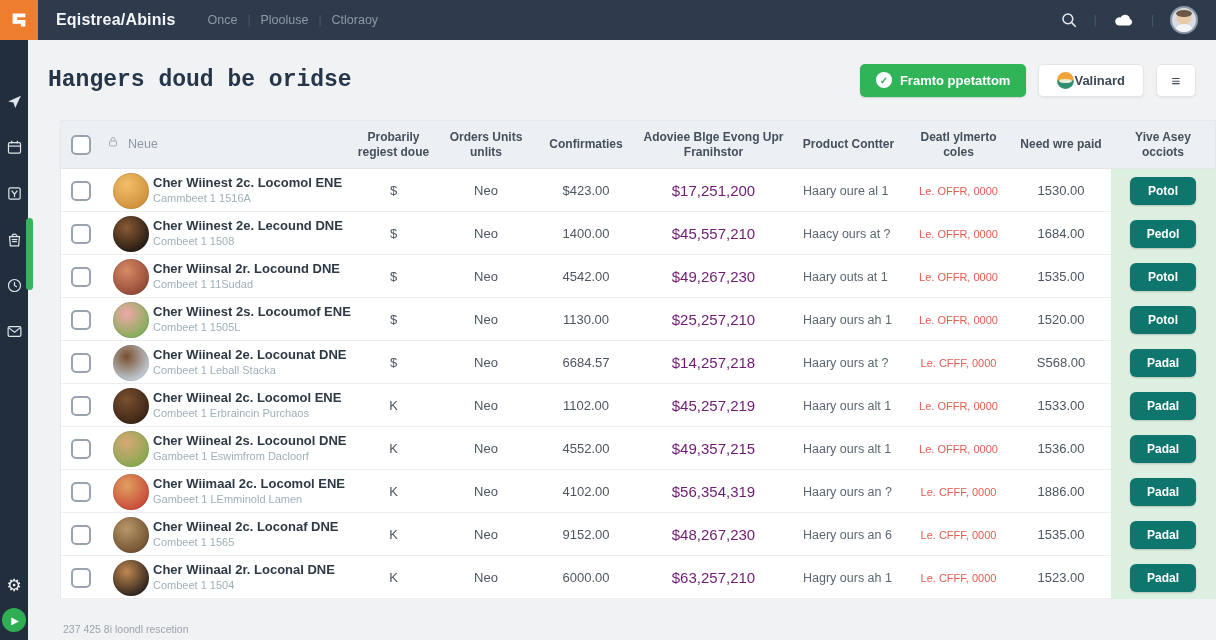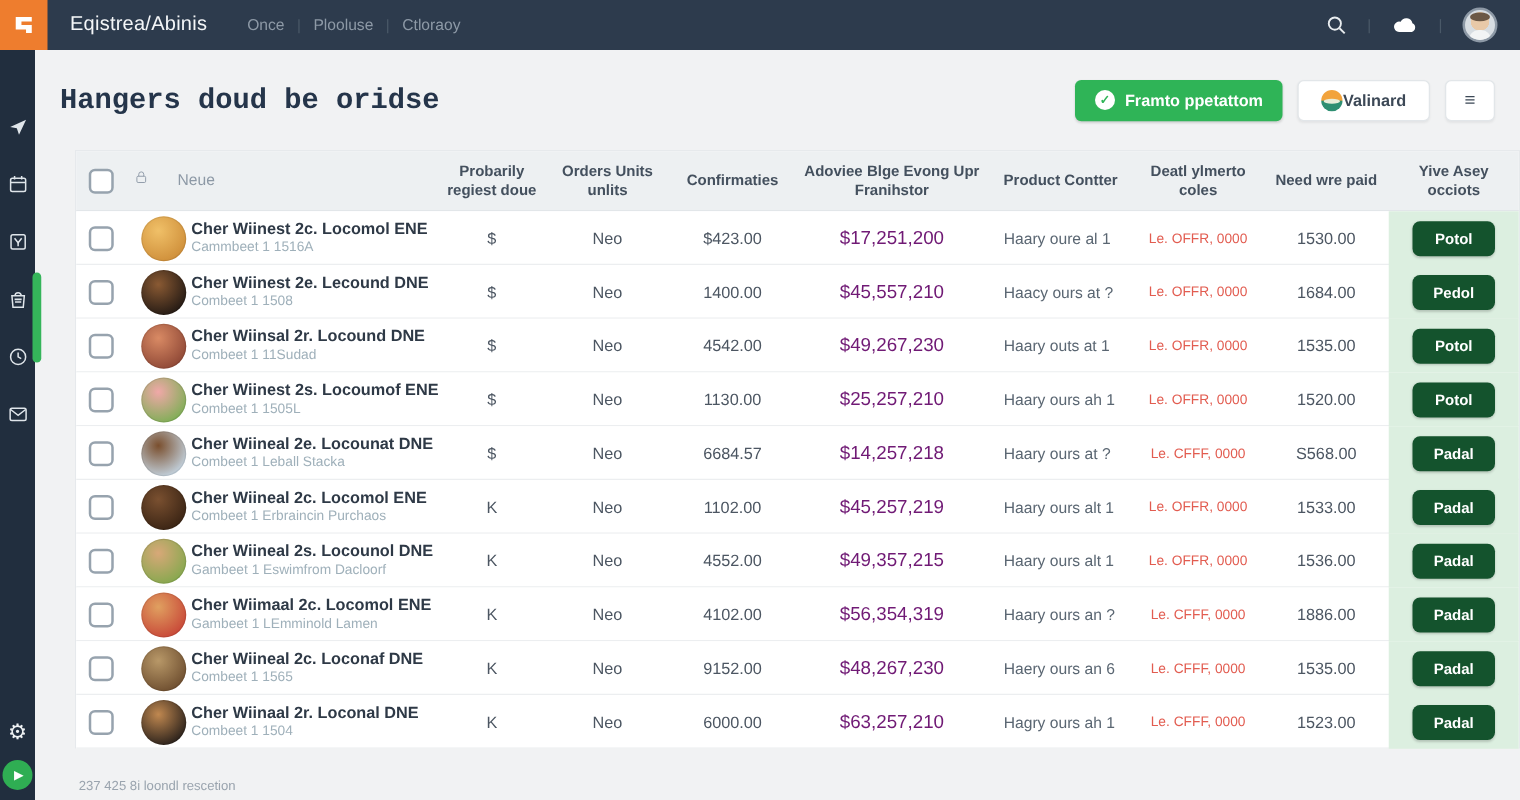--- a/index.html
+++ b/index.html
@@ -4,21 +4,21 @@
 <style>
   * { margin:0; padding:0; box-sizing:border-box; }
   html,body { width:1216px; height:640px; overflow:hidden;
     font-family:"Liberation Sans", sans-serif; background:#f1f2f3; }
 
   
   .topbar { position:absolute; top:0; left:0; width:1216px; height:40px;
     background:#2d3b4d; display:flex; align-items:center; z-index:5; }
   .logo { width:38px; height:40px; background:#ee7d2e; display:flex;
     align-items:center; justify-content:center; flex:0 0 38px; }
-  .brand { color:#f4f6f8; font-size:16px; font-weight:normal; margin-left:18px;
+  .brand { color:#f4f6f8; font-size:16px; font-weight:bold; margin-left:18px;
     letter-spacing:.2px; }
   .topnav { display:flex; align-items:center; margin-left:32px; gap:10px; }
   .topnav .link { color:#8d99a6; font-size:12.5px; }
   .tsep { color:#4a5968; font-size:12px; }
   .top-right { margin-left:auto; display:flex; align-items:center; gap:16px;
     padding-right:18px; }
   .icon-btn { color:#e8ecef; display:flex; align-items:center; }
   .avatar { width:28px; height:28px; border-radius:50%;
     background:radial-gradient(circle at 50% 38%, #e8c9a8 0 38%, #d7dde2 40% 100%);
     border:2px solid #8d99a6; position:relative; overflow:hidden; }
@@ -71,38 +71,38 @@
 
   
   .table { margin-left:32px; width:1156px; background:#fff;
     border:1px solid #e6e9ec; border-bottom:none; }
   .t-row { display:grid;
     grid-template-columns:40px 250px 85px 100px 100px 155px 115px 105px 100px 1fr;
     align-items:center; }
   .t-head { background:#edf0f2; height:48px; border-bottom:1px solid #e2e6e9; }
   .t-head .hc { font-size:12px; font-weight:bold; color:#44505e; text-align:center;
     line-height:1.25; padding:0 6px; }
-  .t-head .hc.left { text-align:left; display:flex; align-items:center; gap:23px;
+  .t-head .hc.left { text-align:left; display:flex; align-items:center; gap:9px;
     color:#8d99a6; font-weight:normal; font-size:12.5px; }
   .data-row { height:43px; border-bottom:1px solid #eceef0; background:#fff; }
   .cb { width:20px; height:20px; border:2px solid #97a3ae; border-radius:5px;
     background:#fff; margin:0 auto; }
   .name-cell { display:flex; align-items:center; gap:4px; padding-left:12px; }
   .food-img { width:36px; height:36px; border-radius:50%; flex:0 0 36px;
     box-shadow:inset 0 0 0 1px rgba(0,0,0,.08); }
   .nm { font-size:13px; font-weight:bold; color:#2e3946; line-height:1.25;
     white-space:nowrap; }
   .sub { font-size:11px; color:#9fb0ba; line-height:1.3; white-space:nowrap; }
   .cell { font-size:13px; color:#4c5662; text-align:center; }
   .cell.amount { font-size:15px; color:#701a75; font-weight:normal; }
   .cell.prod { text-align:left; padding-left:12px; color:#5a6672; font-size:12.5px; }
   .cell.red { color:#e25c50; font-size:11px; }
   .act-cell { background:#dcefe0; height:43px; display:flex; align-items:center;
     justify-content:center; }
-  .act-btn { min-width:66px; height:28px; background:#14532d; border:none;
+  .act-btn { min-width:66px; height:28px; background:#0f766e; border:none;
     border-radius:6px; color:#fff; font-size:12px; font-weight:bold;
     box-shadow:0 1px 2px rgba(0,0,0,.18); padding:0 16px; }
   .lock svg { stroke:#8d99a6; fill:none; stroke-width:1.5; }
 
   .footer-status { margin:24px 0 0 35px; font-size:10.5px; color:#9aa4ae; }
 </style>
 </head>
 <body>
 
 <div class="topbar">

